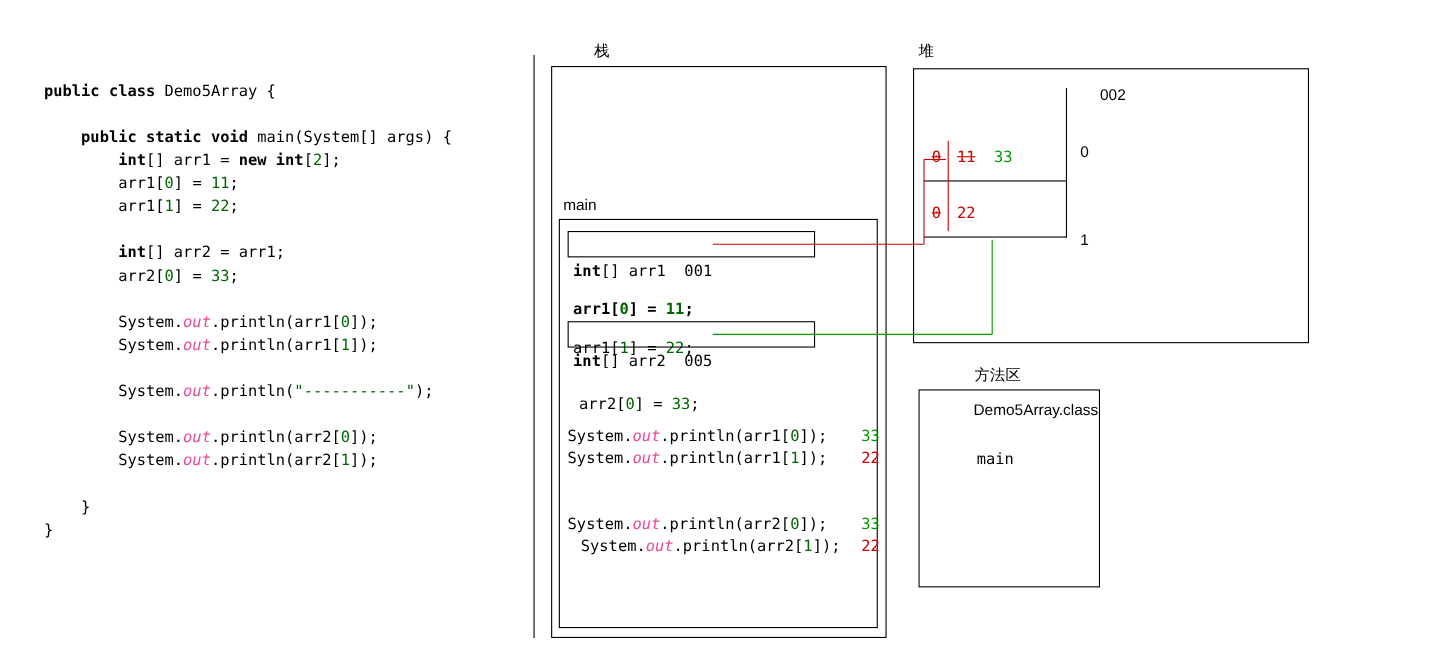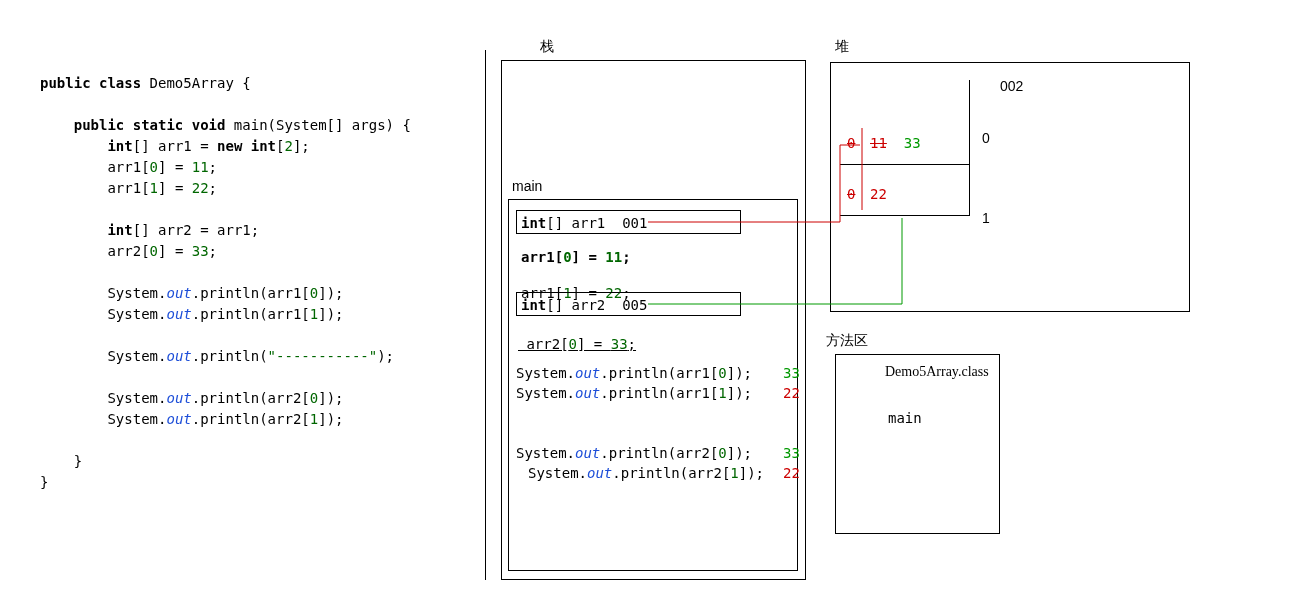--- a/index.html
+++ b/index.html
@@ -7,21 +7,21 @@
     margin: 0;
     padding: 0;
     font-family: Consolas, Monaco, monospace;
     font-size: 14px;
     background: #fff;
     width: 1311px;
     height: 598px;
     position: relative;
   }
   .kw { color: #000000; font-weight: bold; }
-  .out-italic { font-style: italic; color: #1d4ed8; text-align: right; }
+  .out-italic { font-style: italic; color: #ec4899; text-align: right; }
   .num { color: #006600; }
   .str { color: #006600; }
   .code-area {
     position: absolute;
     top: 52px;
     left: 40px;
     white-space: pre;
     line-height: 1.5;
   }
   .vline {
@@ -42,20 +42,21 @@
     background: transparent;
   }
   .small-box {
     position: absolute;
     border: 1px solid #000;
   }
   .stack-text {
     position: absolute;
     white-space: pre;
     line-height: 1.4;
+    margin-top: 24px;
   }
   .heap-cell {
     position: absolute;
     border: 1px solid #000;
   }
   .green { color: #009900; }
   .red { color: #cc0000; }
   .crossed {
     color: #cc0000;
     text-decoration: line-through;
@@ -94,38 +95,38 @@
     <span>}</span>
 <span>}</span>
 </div>
 
 <div class="vline"></div>
 
 <div class="label" style="left:540px; top:38px;">栈</div>
 
 <div class="label" style="left:835px; top:38px;">堆</div>
 
-<div class="label" style="left:826px; top:332px;">方法区</div>
+<div class="label" style="left:886px; top:332px;">方法区</div>
 
 <div class="box" style="left:501px; top:60px; width:305px; height:520px;"></div>
 
 <div class="label" style="left:512px; top:178px;">main</div>
 
 <div class="box" style="left:508px; top:199px; width:290px; height:372px;"></div>
 
 <div class="small-box" style="left:516px; top:210px; width:225px; height:24px;"></div>
 <div class="stack-text" style="left:521px; top:214px;"><span class="kw">int</span><span>[] arr1  001</span></div>
 
 <div class="stack-text" style="left:521px; top:248px;font-weight:bold;"><span>arr1[</span><span class="num">0</span><span>] = </span><span class="num">11</span><span>;</span></div>
 <div class="stack-text" style="left:521px; top:284px;"><span>arr1[</span><span class="num">1</span><span>] = </span><span class="num">22</span><span>;</span></div>
 
 <div class="small-box" style="left:516px; top:292px; width:225px; height:24px;"></div>
 <div class="stack-text" style="left:521px; top:296px;"><span class="kw">int</span><span>[] arr2  005</span></div>
 
-<div class="stack-text" style="left:518px; top:335px;text-decoration:underline;"><span> arr2[</span><span class="num">0</span><span>] = </span><span class="num">33</span><span>;</span></div>
+<div class="stack-text" style="left:518px; top:335px;"><span> arr2[</span><span class="num">0</span><span>] = </span><span class="num">33</span><span>;</span></div>
 
 <div class="stack-text" style="left:516px; top:364px;"><span>System.</span><span class="out-italic">out</span><span>.println(arr1[</span><span class="num">0</span><span>]);</span></div>
 <div class="stack-text" style="left:516px; top:384px;"><span>System.</span><span class="out-italic">out</span><span>.println(arr1[</span><span class="num">1</span><span>]);</span></div>
 
 <div class="stack-text" style="left:516px; top:444px;"><span>System.</span><span class="out-italic">out</span><span>.println(arr2[</span><span class="num">0</span><span>]);</span></div>
 <div class="stack-text" style="left:528px; top:464px;"><span>System.</span><span class="out-italic">out</span><span>.println(arr2[</span><span class="num">1</span><span>]);</span></div>
 
 <div class="stack-text green" style="left:783px; top:364px;">33</div>
 <div class="stack-text red" style="left:783px; top:384px;">22</div>
 <div class="stack-text green" style="left:783px; top:444px;">33</div>
@@ -139,21 +140,21 @@
 <div style="position:absolute; left:870px; top:186px;" class="red">22</div>
 
 <div class="heap-cell" style="left:840px; top:80px; width:130px; height:136px; border-top:none; border-left:none;"></div>
 <div style="position:absolute; left:840px; top:164px; width:130px; border-top:1px solid #000;"></div>
 
 <div class="label" style="left:1000px; top:78px;">002</div>
 <div class="label" style="left:982px; top:130px;">0</div>
 <div class="label" style="left:982px; top:210px;">1</div>
 
 <div class="box" style="left:835px; top:354px; width:165px; height:180px;"></div>
-<div class="label" style="left:848px; top:364px; font-family:Liberation Serif, serif;padding-left:37px;">Demo5Array.class</div>
+<div class="label" style="left:848px; top:364px; font-family:Liberation Sans, sans-serif;padding-left:37px;">Demo5Array.class</div>
 <div class="label" style="left:888px; top:410px; font-family:Consolas,monospace;">main</div>
 
 <svg class="connector">
 
   <line x1="648" y1="222" x2="840" y2="222" stroke="#cc0000" stroke-width="1"></line>
   <line x1="840" y1="222" x2="840" y2="145" stroke="#cc0000" stroke-width="1"></line>
   <line x1="840" y1="145" x2="860" y2="145" stroke="#cc0000" stroke-width="1"></line>
 
   <line x1="862" y1="128" x2="862" y2="210" stroke="#cc0000" stroke-width="1"></line>
 

